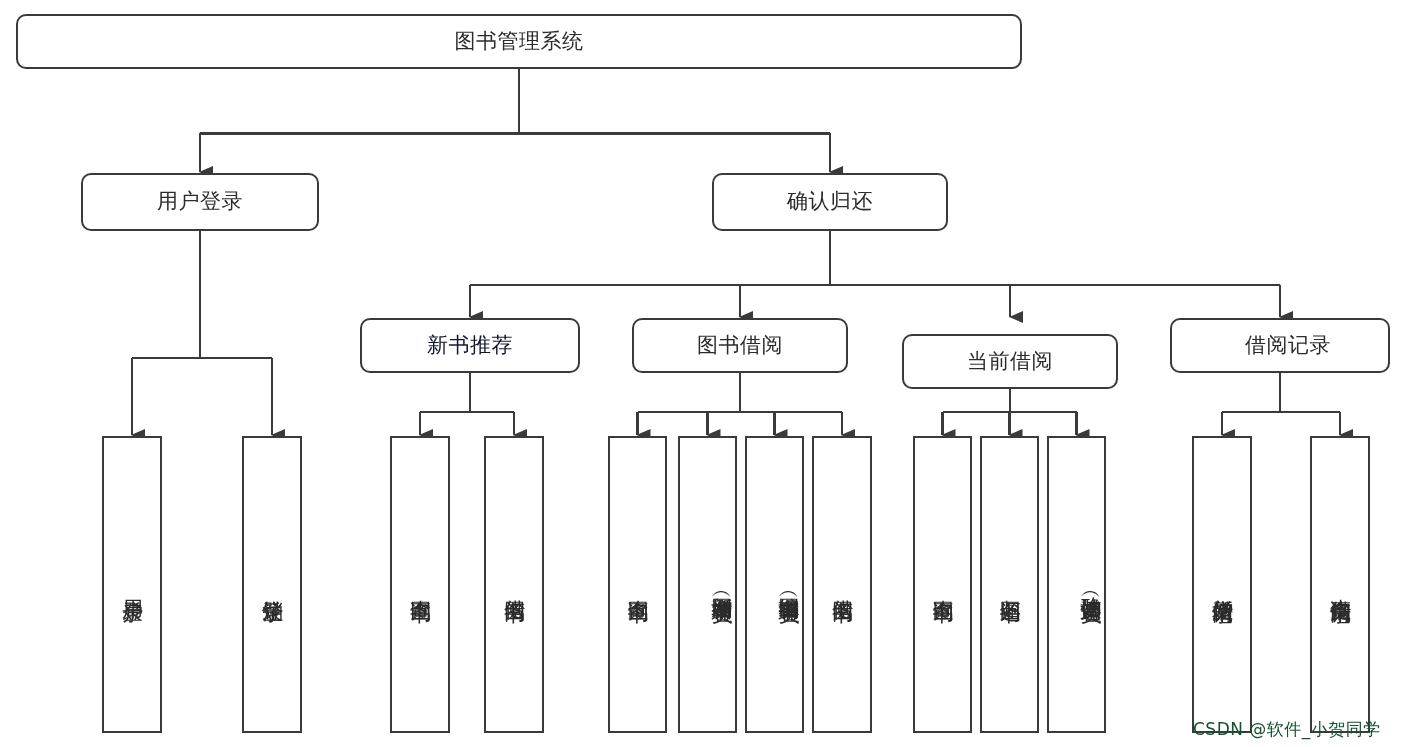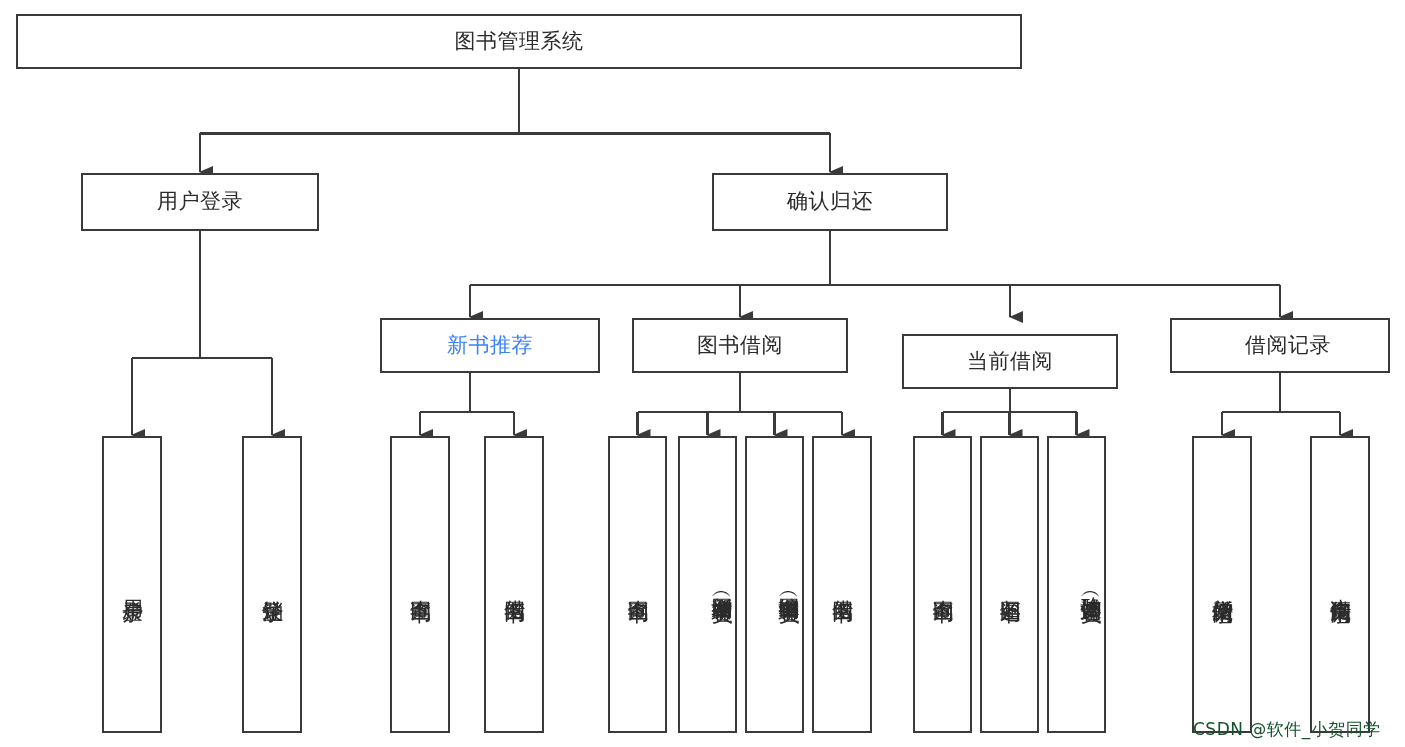--- a/index.html
+++ b/index.html
@@ -32,20 +32,21 @@
     background: #ffffff;
     display: flex;
     align-items: center;
     justify-content: center;
     color: #2b2b2b;
   }
   .node.horiz {
     font-size: 21px;
     letter-spacing: 0.5px;
     line-height: 1.2;
+    border-radius: 10px;
   }
   .node.vert {
     writing-mode: vertical-rl;
     text-orientation: upright;
     font-size: 21px;
     line-height: 1.32;
     letter-spacing: 1px;
     padding-top: 6px;
     padding-bottom: 6px;
     white-space: nowrap;
@@ -112,21 +113,21 @@
   <div id="nodes-layer">
       <div class="node horiz" style="left: 16px; top: 14px; width: 1006px; height: 55px; border-color: rgb(58, 58, 58); color: rgb(43, 43, 43);">
         <span>图书管理系统</span>
       </div>
       <div class="node horiz" style="left: 81px; top: 173px; width: 238px; height: 58px; border-color: rgb(58, 58, 58); color: rgb(43, 43, 43);">
         <span>用户登录</span>
       </div>
       <div class="node horiz" style="left: 712px; top: 173px; width: 236px; height: 58px; border-color: rgb(58, 58, 58); color: rgb(43, 43, 43);">
         <span>确认归还</span>
       </div>
-      <div class="node horiz" style="left: 360px; top: 318px; width: 220px; height: 55px; border-color: rgb(58, 58, 58); color: #3b82f6; margin-left: 20px;">
+      <div class="node horiz" style="left: 360px; top: 318px; width: 220px; height: 55px; border-color: rgb(58, 58, 58); color: #0f172a;">
         <span>新书推荐</span>
       </div>
       <div class="node horiz" style="left: 632px; top: 318px; width: 216px; height: 55px; border-color: rgb(58, 58, 58); color: rgb(43, 43, 43);">
         <span>图书借阅</span>
       </div>
       <div class="node horiz" style="left: 902px; top: 334px; width: 216px; height: 55px; border-color: rgb(58, 58, 58); color: rgb(43, 43, 43);">
         <span>当前借阅</span>
       </div>
       <div class="node horiz" style="left: 1170px; top: 318px; width: 220px; height: 55px; border-color: rgb(58, 58, 58); color: rgb(43, 43, 43); padding-left: 16px;">
         <span>借阅记录</span>

